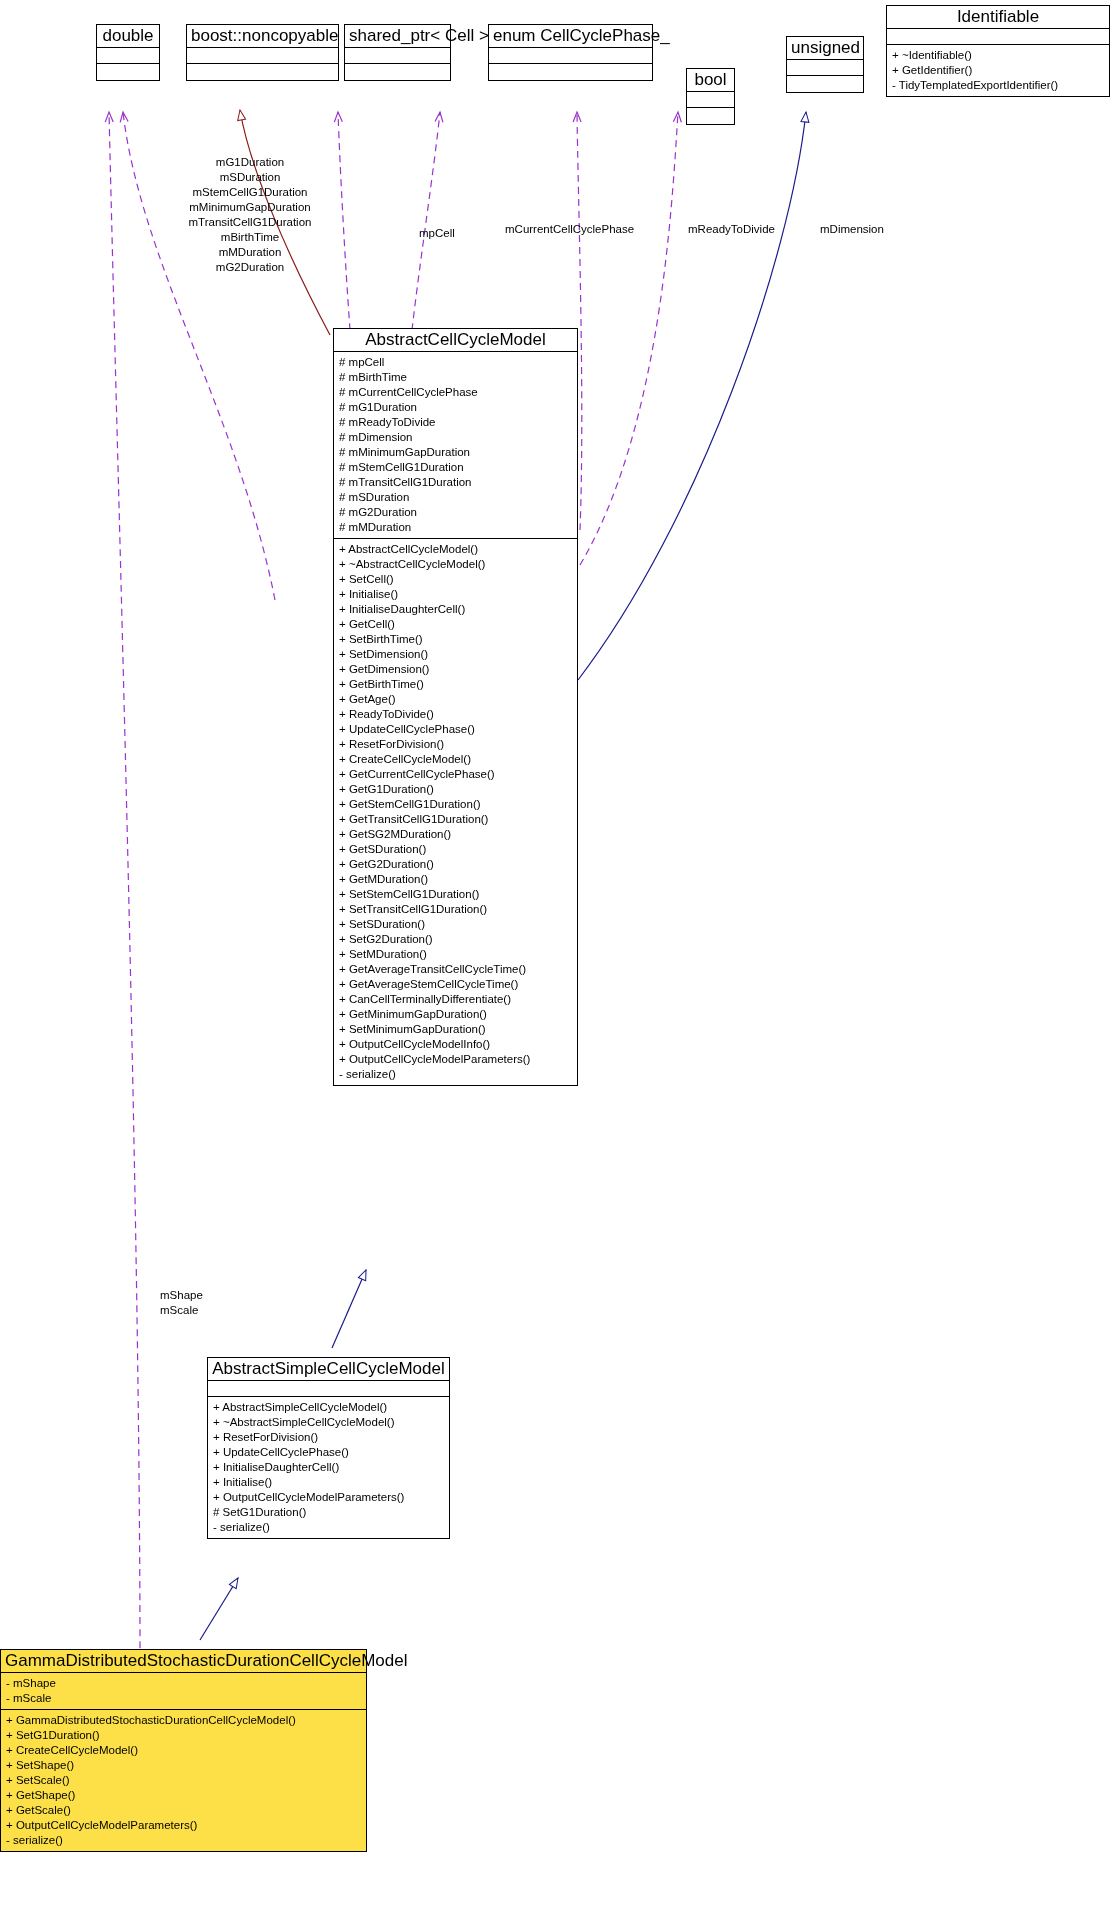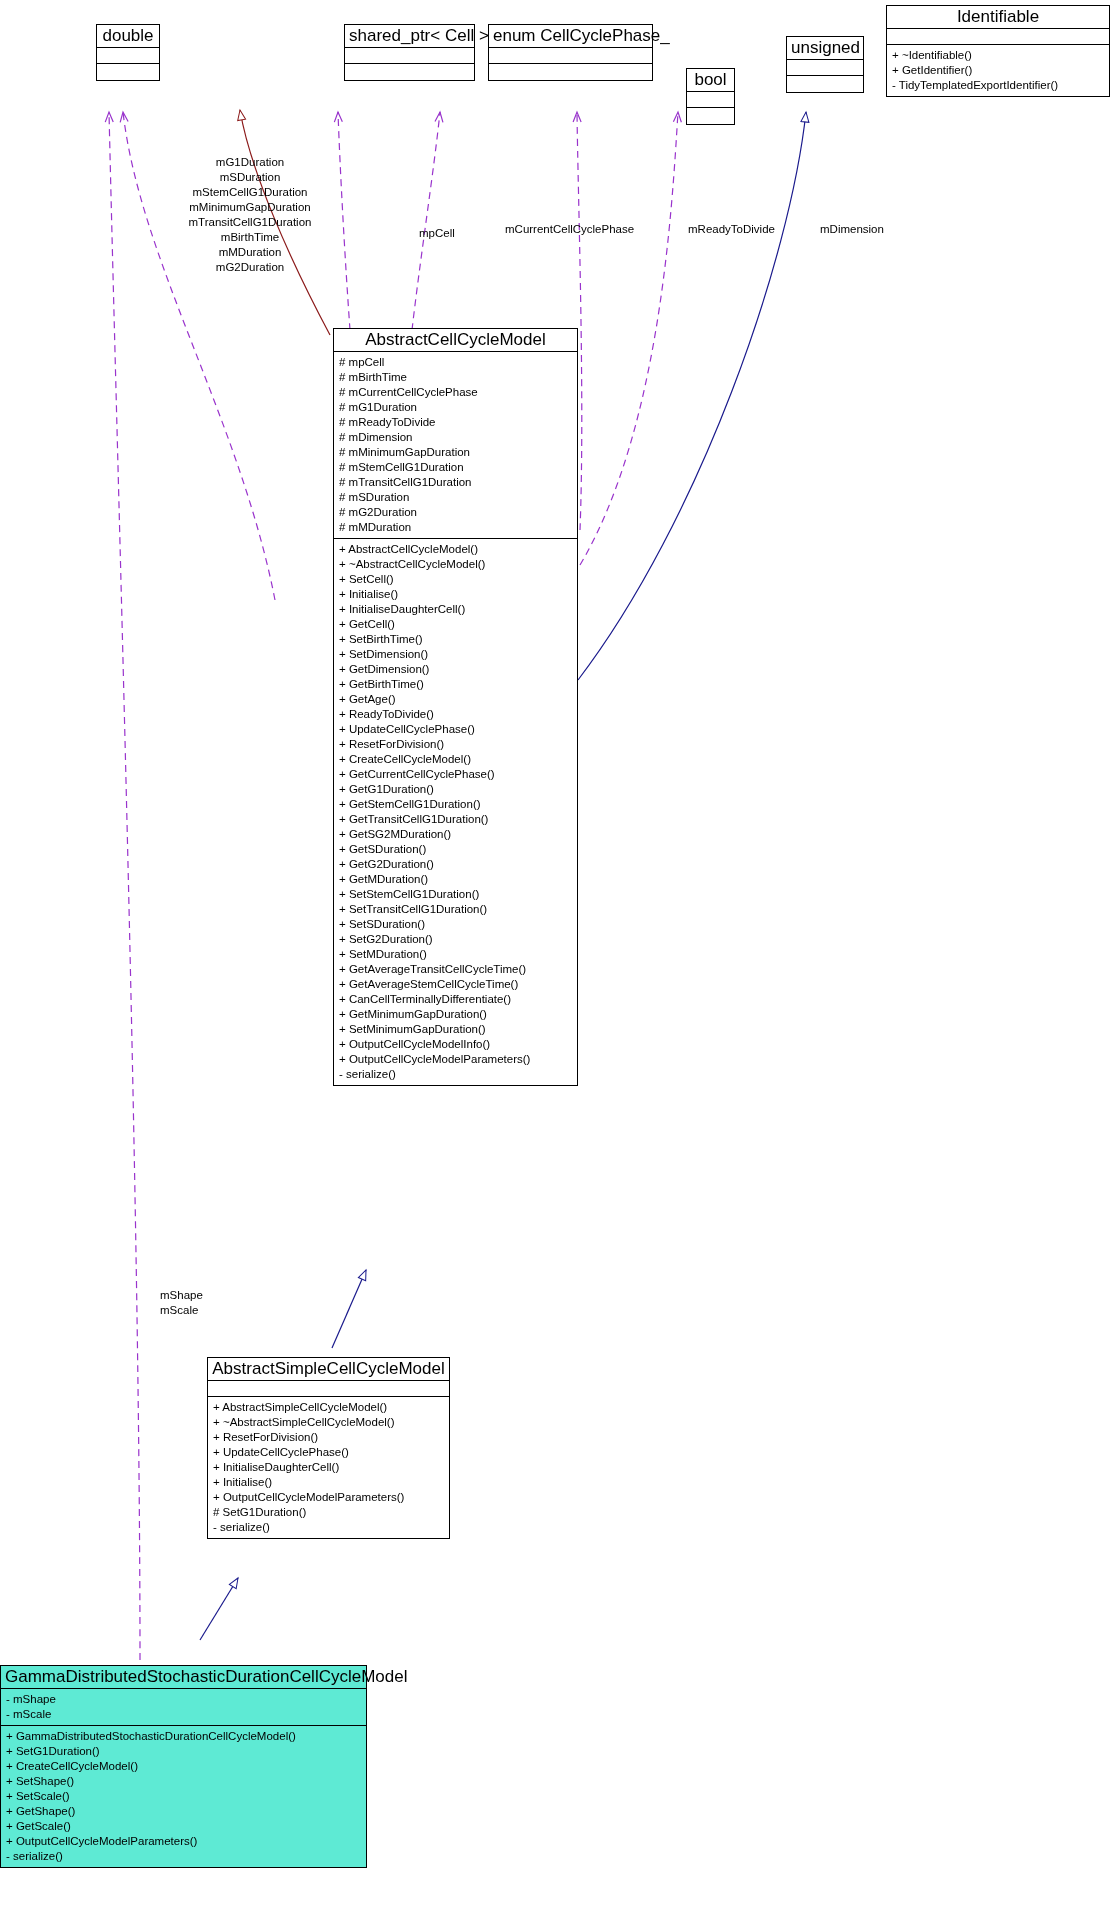--- a/index.html
+++ b/index.html
@@ -28,22 +28,21 @@
     height: 1920px;
     pointer-events: none;
   }
   .node {
     position: absolute;
     border: 1px solid #000000;
     background: #ffffff;
     box-sizing: border-box;
   }
   .node.filled {
-    background: #5eead4;
-    margin-top: 16px;
+    background: #fde047;
   }
   .node-title {
     text-align: center;
     font-size: 17px;
     padding: 4px 4px 4px 4px;
     line-height: 14px;
     border-bottom: 1px solid #000000;
     white-space: nowrap;
   }
   .node-attrs, .node-ops {
@@ -110,22 +109,27 @@
 
     <path d="M200,1640 L238,1578" fill="none" stroke="#1a1a8c" stroke-width="1.2" marker-end="url(#arrow-hollow-blue)"></path>
   </svg>
 
   <div class="node" style="left:96px; top:24px; width:64px;">
     <div class="node-title">double</div>
     <div class="node-attrs empty-compartment"></div>
     <div class="node-ops empty-compartment"></div>
   </div>
 
-
-  <div class="node" style="left:344px; top:24px; width:131px;">
+  <div class="node" style="left:186px; top:24px; width:153px;">
+    <div class="node-title">boost::noncopyable</div>
+    <div class="node-attrs empty-compartment"></div>
+    <div class="node-ops empty-compartment"></div>
+  </div>
+
+  <div class="node" style="left:344px; top:24px; width:107px;">
     <div class="node-title">shared_ptr&lt; Cell &gt;</div>
     <div class="node-attrs empty-compartment"></div>
     <div class="node-ops empty-compartment"></div>
   </div>
 
   <div class="node" style="left:488px; top:24px; width:165px;">
     <div class="node-title">enum CellCyclePhase_</div>
     <div class="node-attrs empty-compartment"></div>
     <div class="node-ops empty-compartment"></div>
   </div>

